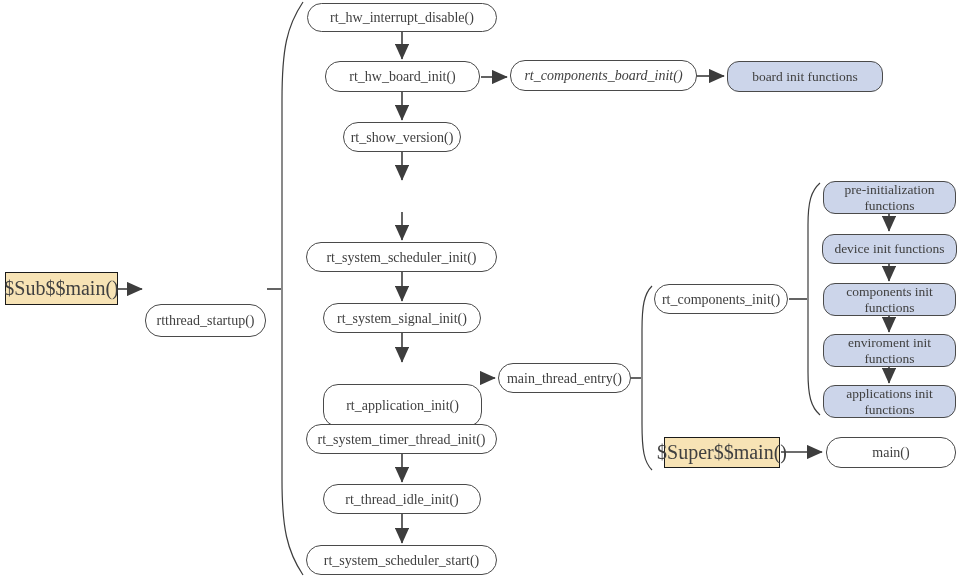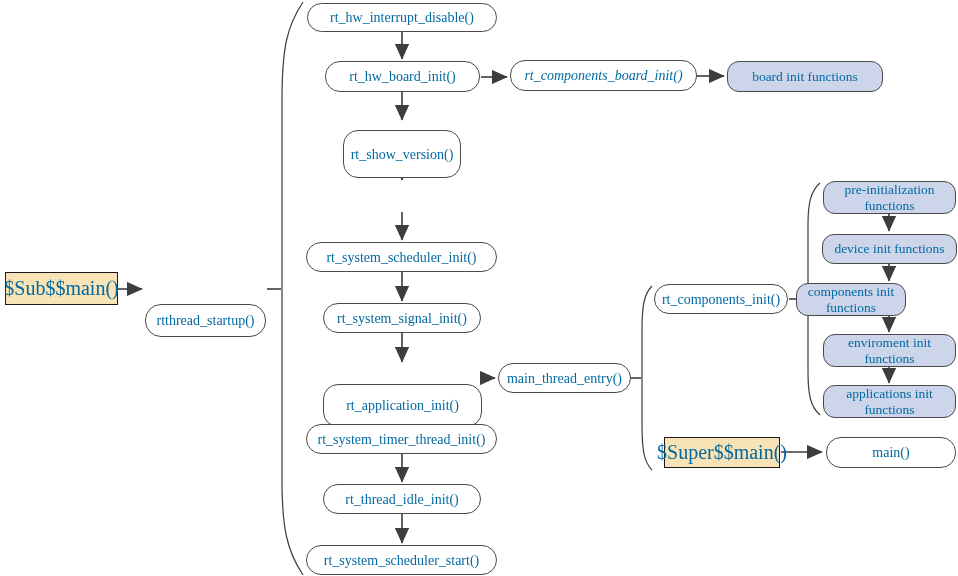--- a/index.html
+++ b/index.html
@@ -7,21 +7,21 @@
     position:relative;width:958px;height:576px;background:#ffffff;
     font-family:"Liberation Serif","DejaVu Serif",serif;overflow:hidden;
   }
   #wires{position:absolute;left:0;top:0;z-index:0;}
   .node{
     position:absolute;z-index:1;box-sizing:border-box;
     display:flex;align-items:center;justify-content:center;text-align:center;
     background:var(--node-fill,#ffffff);
     border:1.4px solid var(--node-border,#4a4a4a);
     border-radius:15px;
-    font-size:14px;color:#0369a1;line-height:15px;padding:1px 4px;
+    font-size:14px;color:#404040;line-height:15px;padding:1px 4px;
     white-space:nowrap;
   }
   .node.blue{
     background:var(--blue-fill,#ccd5ea);
     border:1.6px solid var(--node-border,#4a4a4a);
     border-radius:12px;font-size:13.5px;line-height:15.5px;white-space:normal;
   }
   .node.tan{
     background:var(--tan-fill,#f7e3b5);
     border:1.5px solid #1a1a1a;border-radius:0;font-size:20px;
@@ -70,36 +70,36 @@
     <line class="lnk" marker-end="url(#ah)" x1="889" y1="264" x2="889" y2="281"></line>
     <line class="lnk" marker-end="url(#ah)" x1="889" y1="316" x2="889" y2="332"></line>
     <line class="lnk" marker-end="url(#ah)" x1="889" y1="367" x2="889" y2="383"></line>
   </svg>
 
   <div class="node tan" style="left:5px;top:272px;width:113px;height:33px;">$Sub$$main()</div>
   <div class="node" style="left:145px;top:272px;width:121px;height:33px;border-radius:16px;margin-top:32px;">rtthread_startup()</div>
 
   <div class="node" style="left:307px;top:3px;width:190px;height:29px;">rt_hw_interrupt_disable()</div>
   <div class="node" style="left:325px;top:61px;width:155px;height:31px;">rt_hw_board_init()</div>
-  <div class="node" style="left:343px;top:122px;width:118px;height:48px;margin-top:8px;">rt_show_version()</div>
+  <div class="node" style="left:343px;top:122px;width:118px;height:30px;">rt_show_version()</div>
   <div class="node" style="left:306px;top:242px;width:191px;height:30px;">rt_system_scheduler_init()</div>
   <div class="node" style="left:323px;top:303px;width:158px;height:30px;">rt_system_signal_init()</div>
   <div class="node" style="left:323px;top:384px;width:159px;height:43px;">rt_application_init()</div>
   <div class="node" style="left:306px;top:424px;width:191px;height:30px;">rt_system_timer_thread_init()</div>
   <div class="node" style="left:323px;top:484px;width:158px;height:30px;">rt_thread_idle_init()</div>
   <div class="node" style="left:306px;top:545px;width:191px;height:30px;">rt_system_scheduler_start()</div>
 
   <div class="node" style="left:510px;top:60px;width:187px;height:31px;font-style:italic;">rt_components_board_init()</div>
   <div class="node blue" style="left:727px;top:61px;width:156px;height:31px;">board init functions</div>
 
   <div class="node" style="left:498px;top:363px;width:133px;height:30px;">main_thread_entry()</div>
   <div class="node" style="left:654px;top:284px;width:134px;height:30px;">rt_components_init()</div>
 
   <div class="node blue" style="left:823px;top:181px;width:133px;height:33px;">pre-initialization functions</div>
   <div class="node blue" style="left:822px;top:234px;width:135px;height:30px;">device init functions</div>
-  <div class="node blue" style="left:796px;top:283px;width:110px;height:33px;">components init functions</div>
+  <div class="node blue" style="left:823px;top:283px;width:133px;height:33px;">components init functions</div>
   <div class="node blue" style="left:823px;top:334px;width:133px;height:33px;">enviroment init functions</div>
   <div class="node blue" style="left:823px;top:385px;width:133px;height:33px;">applications init functions</div>
 
   <div class="node tan" style="left:664px;top:437px;width:116px;height:31px;">$Super$$main()</div>
   <div class="node" style="left:826px;top:437px;width:130px;height:31px;">main()</div>
 
 </div>
 
 </body></html>

